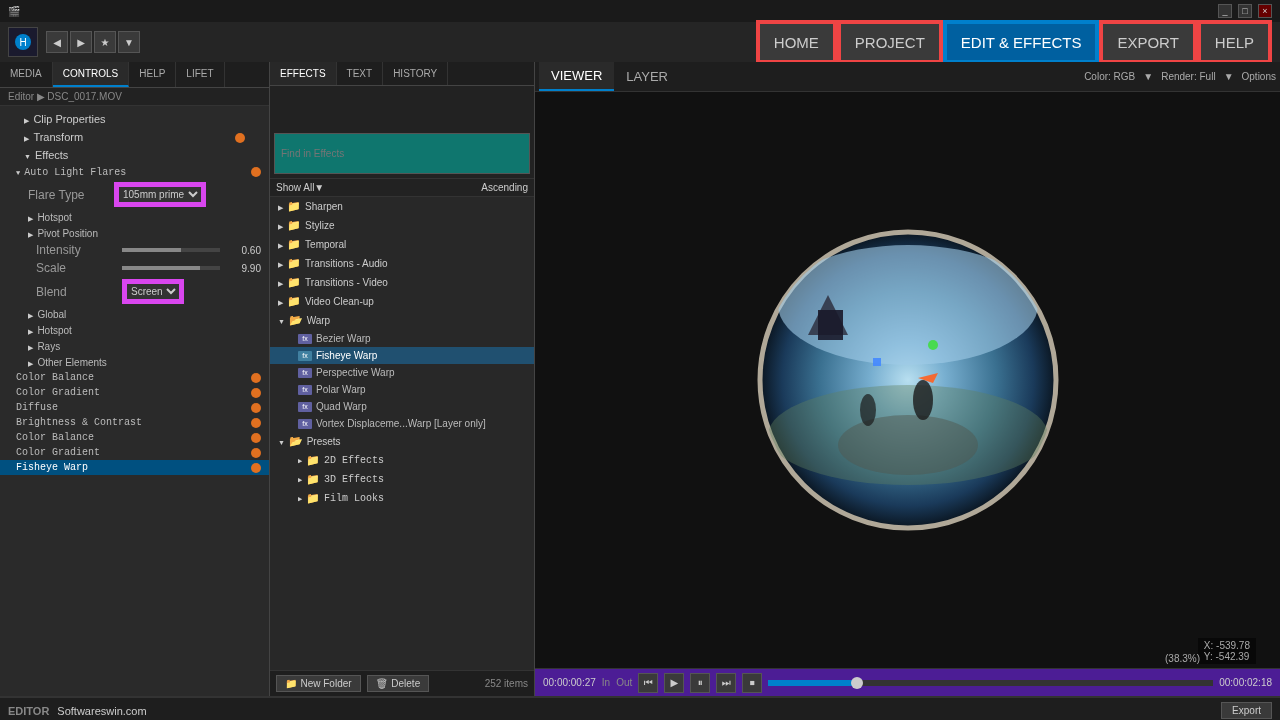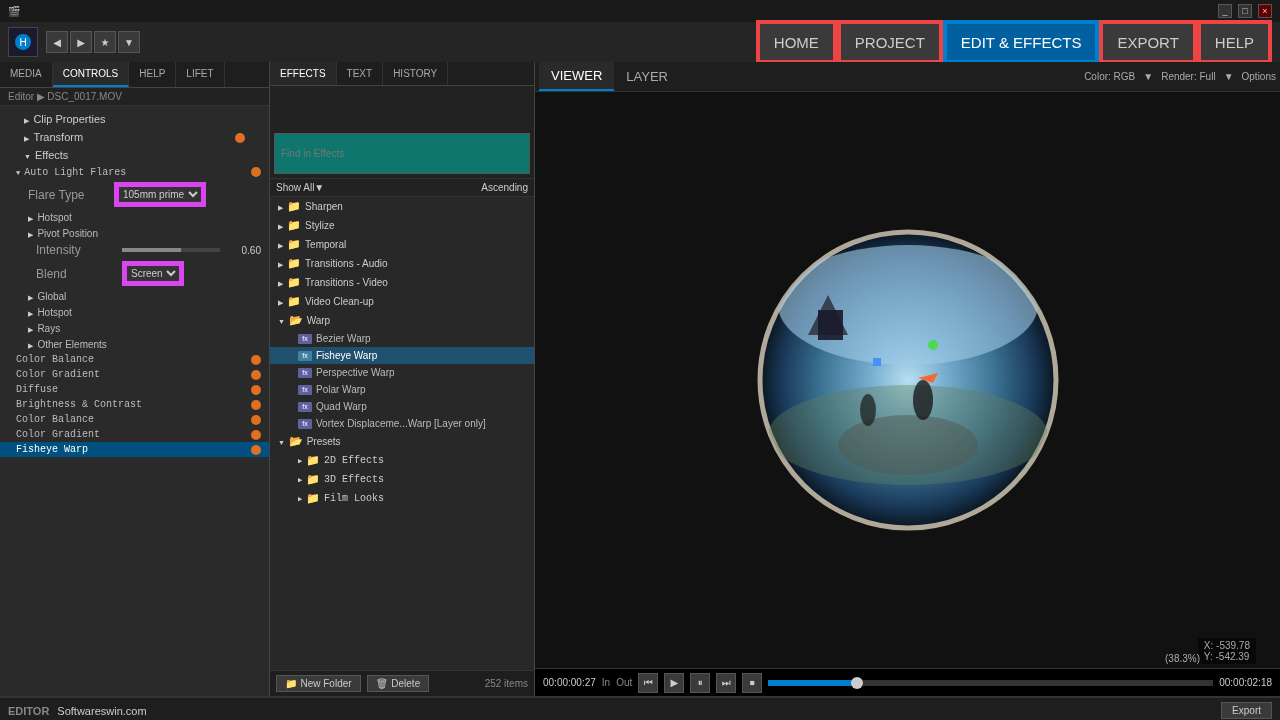--- a/index.html
+++ b/index.html
@@ -74,21 +74,21 @@
 
     
     .right-panel { flex: 1; display: flex; flex-direction: column; background: #1a1a1a; }
     .viewer-tabs { display: flex; align-items: center; background: #1e1e1e; border-bottom: 1px solid #333; padding: 0 4px; }
     .viewer-tab { padding: 6px 12px; cursor: pointer; font-size: 13px; color: #aaa; }
     .viewer-tab.active { background: #2a2a2a; color: #fff; border-bottom: 2px solid #0080cc; }
     .viewer-options { margin-left: auto; display: flex; align-items: center; gap: 8px; font-size: 10px; color: #aaa; }
     .viewer-canvas { flex: 1; background: #111; position: relative; display: flex; align-items: center; justify-content: center; overflow: hidden; }
     .viewer-coords { position: absolute; bottom: 4px; right: 24px; font-size: 10px; color: #aaa; background: rgba(0,0,0,0.5); padding: 2px 6px; }
     .viewer-zoom { position: absolute; bottom: 4px; right: 80px; font-size: 10px; color: #aaa; }
-    .viewer-transport { height: 28px; background: #000000; border-top: 1px solid #333; display: flex; align-items: center; padding: 0 8px; gap: 6px; }
+    .viewer-transport { height: 28px; background: #4c1d95; border-top: 1px solid #333; display: flex; align-items: center; padding: 0 8px; gap: 6px; }
     .transport-time { font-size: 10px; color: #ccc; }
     .transport-btn { width: 20px; height: 20px; background: #3a3a3a; border: 1px solid #555; display: flex; align-items: center; justify-content: center; cursor: pointer; font-size: 10px; color: #ccc; }
     .transport-progress { flex: 1; height: 6px; background: #333; position: relative; cursor: pointer; }
     .transport-fill { height: 100%; background: #0080cc; width: 20%; }
     .transport-marker { position: absolute; top: -3px; width: 12px; height: 12px; background: #ccc; border-radius: 50%; left: 20%; transform: translateX(-50%); }
 
     
     .bottom-panel { height: 220px; background: #252525; border-top: 2px solid #333; display: flex; flex-direction: column; }
     .editor-header { height: 26px; background: #1e1e1e; display: flex; align-items: center; padding: 0 8px; gap: 8px; border-bottom: 1px solid #333; }
     .editor-label { font-size: 11px; color: #888; font-weight: bold; }
@@ -188,20 +188,27 @@
       </div>
 
       <div class="ctrl-row indent2" style="padding-left:36px;">
         <span class="ctrl-row-label">Intensity</span>
         <div class="ctrl-slider-track">
           <div class="ctrl-slider-fill" style="width:60%;"></div>
         </div>
         <span class="ctrl-value">0.60</span>
       </div>
 
+      <div class="ctrl-row indent2" style="padding-left:36px;">
+        <span class="ctrl-row-label">Scale</span>
+        <div class="ctrl-slider-track">
+          <div class="ctrl-slider-fill" style="width:80%;"></div>
+        </div>
+        <span class="ctrl-value">9.90</span>
+      </div>
 
       <div class="ctrl-row indent2" style="padding-left:36px;">
         <span class="ctrl-row-label">Blend</span>
         <select class="ctrl-dropdown">
           <option>Screen</option>
         </select>
       </div>
 
       <div class="ctrl-item indent2">
         <span class="chevron-right"></span>

